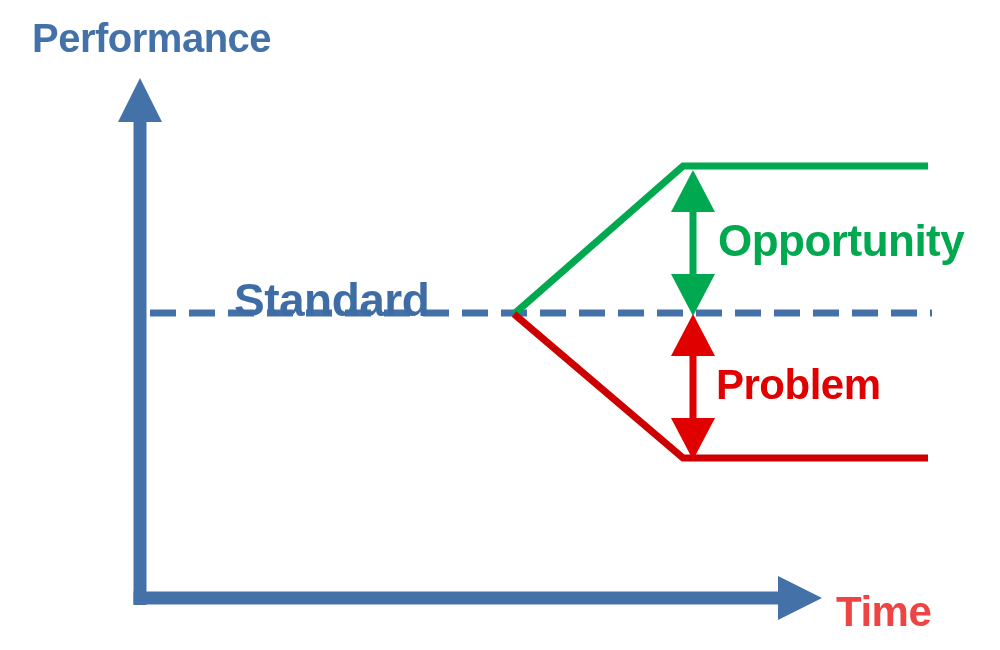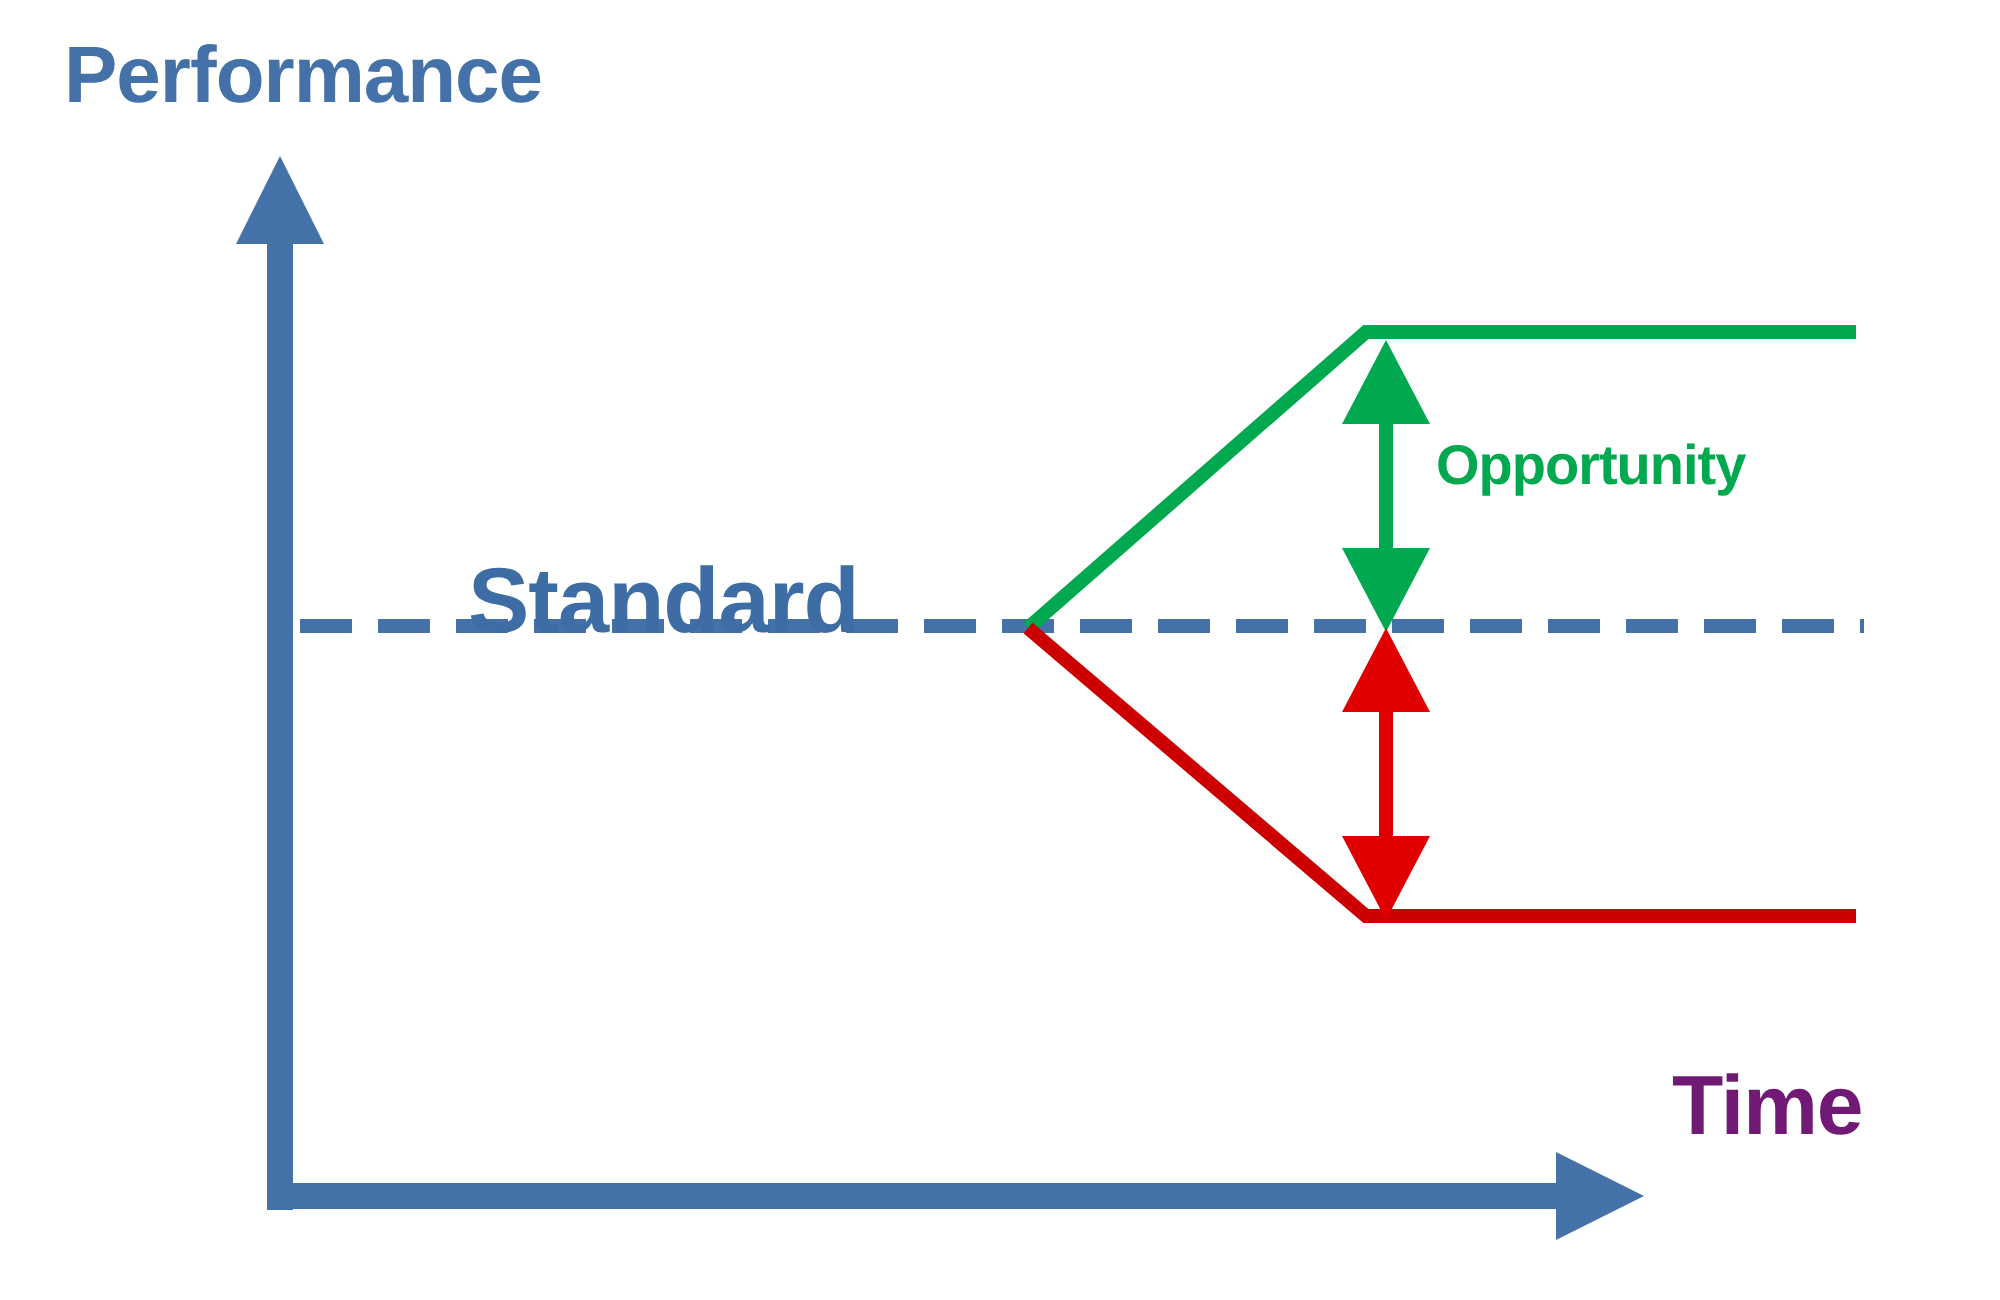--- a/index.html
+++ b/index.html
@@ -34,36 +34,36 @@
   }
   #label-performance {
     left: 32px;
     top: 18px;
     font-size: 40px;
     color: #4472A8;
     letter-spacing: -0.5px;
   }
   #label-time {
     left: 836px;
-    top: 532px;
+    top: 591px;
     font-size: 42px;
-    color: #701a75;
+    color: #ef4444;
     letter-spacing: -0.5px;
   }
   #label-standard {
     left: 234px;
     top: 277px;
     font-size: 46px;
     color: #3E6DA6;
     letter-spacing: -0.5px;
   }
   #label-opportunity {
     left: 718px;
     top: 219px;
-    font-size: 28px;
+    font-size: 44px;
     color: #00A94F;
     letter-spacing: -0.5px;
   }
   #label-problem {
     left: 716px;
     top: 364px;
     font-size: 42px;
     color: #E00000;
     letter-spacing: -0.5px;
   }
@@ -113,14 +113,15 @@
   </svg>
 
   <div class="lbl" id="label-performance">Performance</div>
 
   <div class="lbl" id="label-time">Time</div>
 
   <div class="lbl" id="label-standard">Standard</div>
 
   <div class="lbl" id="label-opportunity">Opportunity</div>
 
+  <div class="lbl" id="label-problem">Problem</div>
 
 </div>
 
 </body></html>

